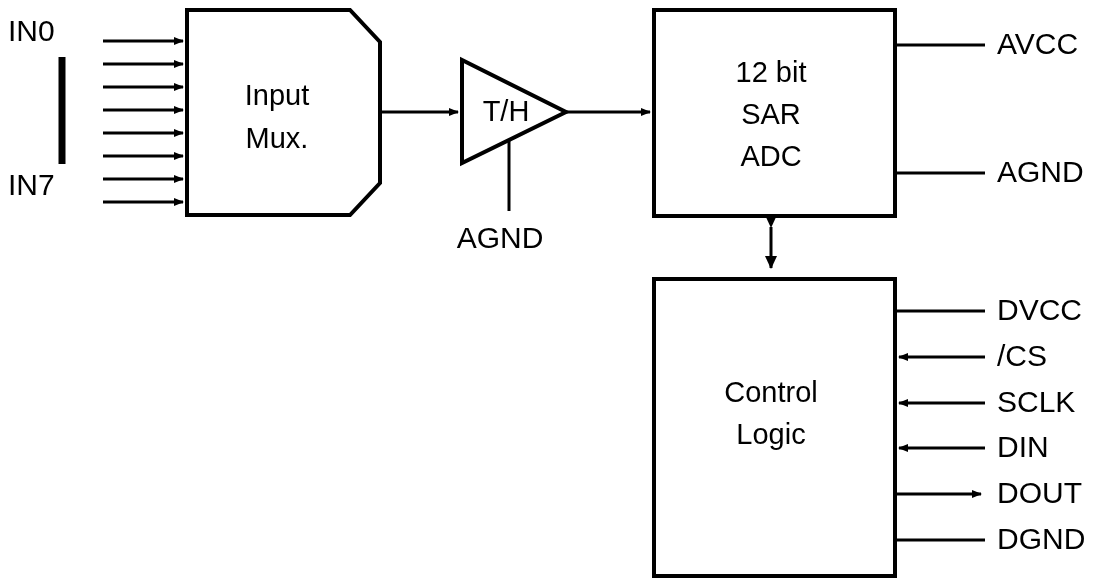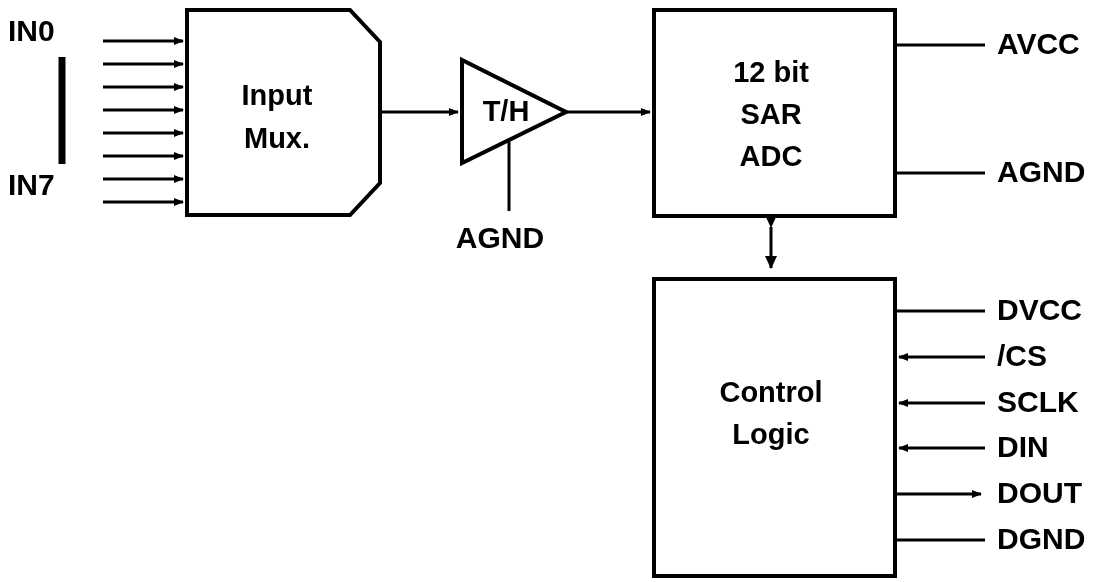--- a/index.html
+++ b/index.html
@@ -10,21 +10,20 @@
   }
   body {
     font-family: "Liberation Sans", sans-serif;
   }
   #diagram-root {
     position: relative;
     width: 1100px;
     height: 582px;
     background: #ffffff;
     overflow: hidden;
-    font-weight: bold;
   }
   svg.diagram {
     display: block;
     width: 1100px;
     height: 582px;
   }
   .blk {
     fill: #ffffff;
     stroke: #000000;
     stroke-width: 4;

